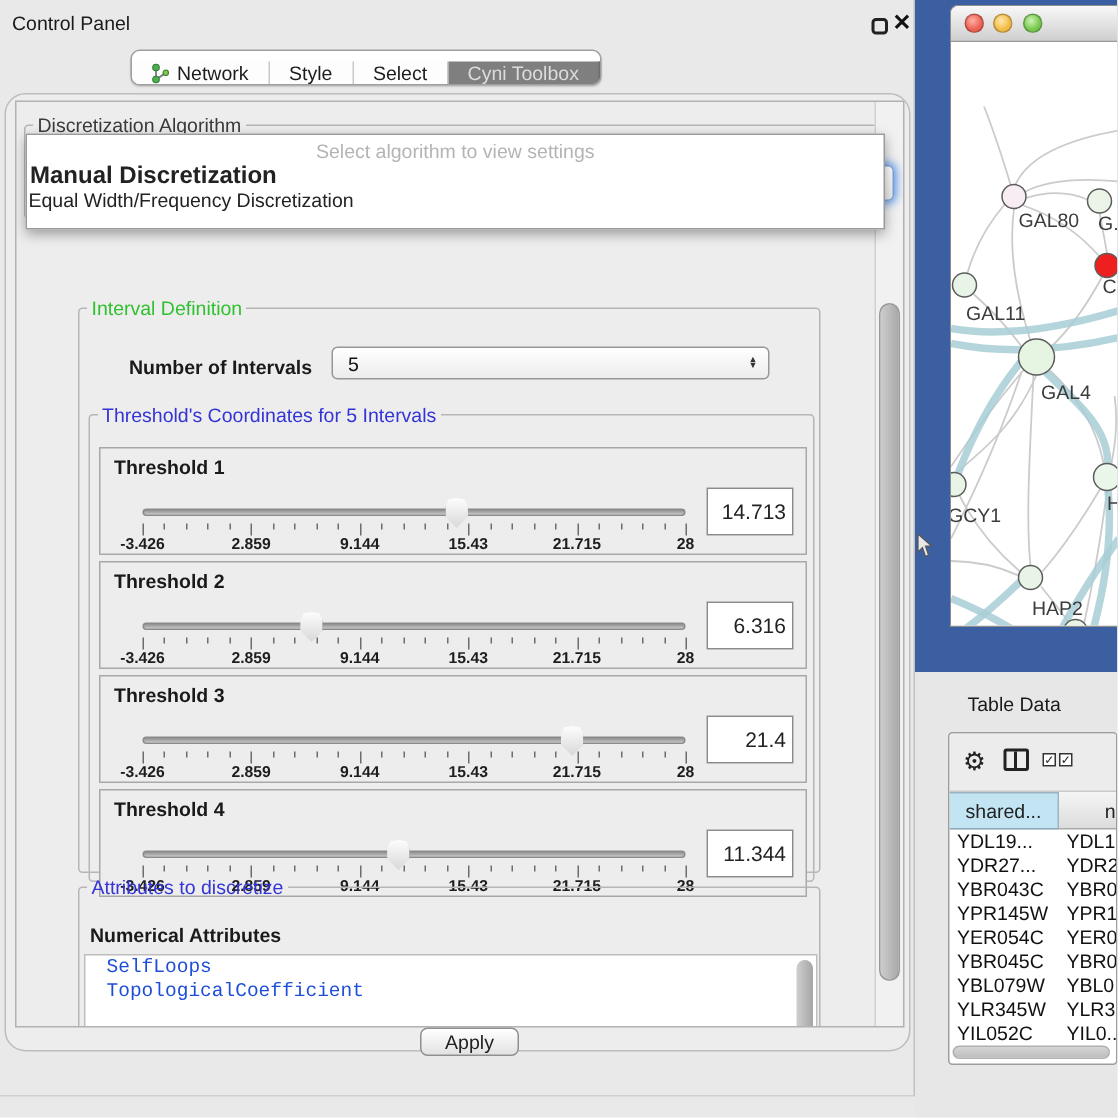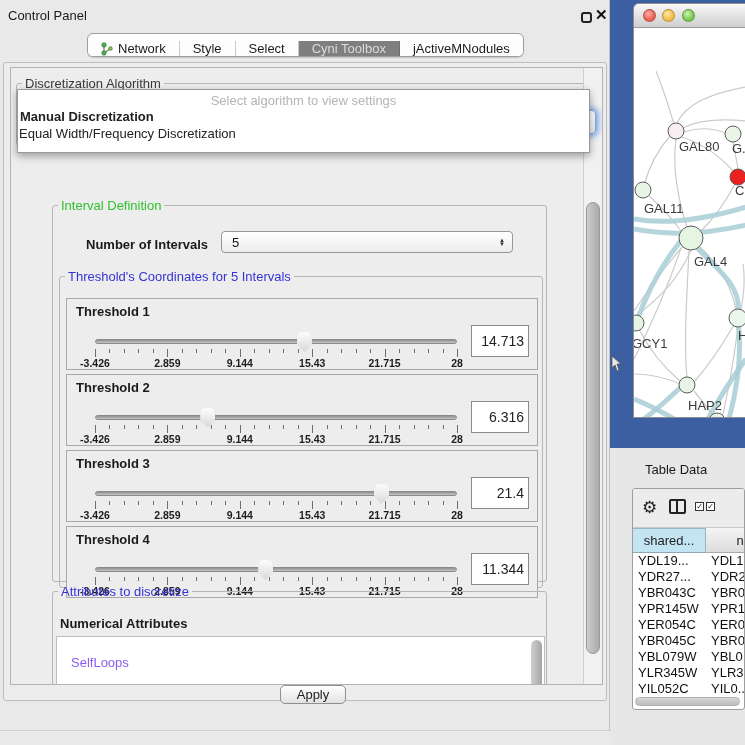--- a/index.html
+++ b/index.html
@@ -20,21 +20,21 @@
   .seg { display:flex; align-items:center; gap:5px; padding:0 13px; font-size:13px; color:#1c1c1c; background:#fdfdfd; border-right:1px solid #c9c9c9; cursor:default; white-space:nowrap; }
   .seg:last-child { border-right:none; }
   .seg.sel { background:#7f7f7f; color:#dcdcdc; border-right:1px solid #6e6e6e; }
   #top-tabs { left:87px; top:33px; height:24px; }
   #bottom-tabs { left:140px; top:705px; height:20px; }
   #bottom-tabs .seg { padding:0 14px; }
 
   .net-icon { width:12px; height:14px; display:inline-block; }
 
   
-  #cp-content { left:3px; top:62px; width:604px; height:639px; background:#ededed; border:1px solid #bdbdbd; border-radius:3px; }
+  #cp-content { left:3px; top:62px; width:604px; height:639px; background:#ededed; border:1px solid #bdbdbd; border-radius:14px; }
   #viewport { left:6px; top:4px; width:593px; height:618px; border:1px solid #b2b2b2; background:#ededed; overflow:hidden; }
   #vscroll { right:0; top:0; width:19px; height:100%; background:#f1f1f1; border-left:1px solid #d0d0d0; }
   #vscroll-thumb { left:2px; top:134px; width:14px; height:452px; border-radius:7px;
      background:linear-gradient(90deg,#cdcdcd,#a9a9a9); border:1px solid #9a9a9a; }
 
   fieldset { border:1px solid #b6b6b6; border-radius:3px; position:absolute; }
   legend { font-size:13px; padding:0 3px; margin-left:5px; color:#3a3a3a; }
   legend.green { color:#2fc12f; }
   legend.blue  { color:#3434d6; }
 
@@ -49,21 +49,21 @@
     border:1px solid #979797; border-radius:4px; font-size:13px; color:#111; padding-left:10px; }
   .combo .stepper { margin-left:auto; padding-right:7px; display:flex; flex-direction:column; line-height:4px; font-size:6px; color:#333; }
   #combo-hidden { left:19px; top:42px; width:566px; height:24px; box-shadow:0 0 6px 2px rgba(92,150,234,.9); border-color:#7aa4de; z-index:1; }
   #combo-tabledata { left:8px; top:22px; width:553px; height:23px; }
   #combo-intervals { left:168px; top:18px; width:292px; height:22px; }
 
   
   #algo-popup { left:6px; top:21px; width:573px; height:64px; background:#fff; border:1px solid #9a9a9a;
      box-shadow:0 3px 8px rgba(0,0,0,.35); z-index:10; }
   #algo-popup .ph  { text-align:center; color:#b4b4b4; font-size:13px; padding-top:3px; height:17px; }
-  #algo-popup .it1 { font-weight:bold; font-size:13px; padding:2px 0 0 2px; height:17px; }
+  #algo-popup .it1 { font-weight:bold; font-size:16px; padding:2px 0 0 2px; height:17px; }
   #algo-popup .it2 { font-size:13px; padding:2px 0 0 1px; }
 
   .bold-label { font-weight:bold; font-size:13px; color:#1a1a1a; }
 
   
   .th-panel { position:absolute; left:6px; width:472px; height:72px; border:1px solid #a8a8a8; background:#ededed; }
   .th-label { position:absolute; left:9px; top:5px; }
   .th-field { position:absolute; right:8px; top:26px; width:58px; height:32px; background:#fff; border:1px solid #8b8b8b;
      font-size:14px; display:flex; align-items:center; justify-content:flex-end; padding-right:4px; }
   .slider-zone { position:absolute; left:28px; top:24px; width:362px; height:46px; }
@@ -73,21 +73,21 @@
      background:linear-gradient(#fdfdfd,#d8d8d8);
      clip-path:polygon(0 28%, 14% 4%, 50% 0, 86% 4%, 100% 28%, 100% 62%, 50% 100%, 0 62%);
      filter:drop-shadow(0 0 1px #6f6f6f); }
   .tickrow { position:absolute; left:0; top:26px; width:100%; height:9px; }
   .tick { position:absolute; top:0; width:1px; background:#6d6d6d; }
   .lblrow { position:absolute; left:0; top:34px; width:100%; height:12px; }
   .tick-lbl { position:absolute; font-size:10.5px; font-weight:bold; color:#1d1d1d; transform:translateX(-50%); white-space:nowrap; }
 
   
   #attr-list { position:absolute; left:3px; top:37px; width:489px; height:124px; background:#fff; border:1px solid #bdbdbd; overflow:hidden; }
-  .attr-item { font-size:13px; color:#8b5cf6; padding:18px 0 1px 14px; }
+  .attr-item { font-size:13px; color:#1d4ed8; padding:0 0 1px 14px;font-family:Liberation Mono, monospace; }
   #attr-scroll { position:absolute; right:2px; top:3px; width:11px; height:50px; border-radius:6px;
      background:linear-gradient(90deg,#cfcfcf,#a5a5a5); }
 
   #apply-btn { left:276px; top:622px; width:66px; height:19px; background:linear-gradient(#ffffff,#e2e2e2);
      border:1px solid #8f8f8f; border-radius:5px; font-size:13px; display:flex; align-items:center; justify-content:center; }
 
   
   #desktop-blue { left:610px; top:0; width:135px; height:448px; }
   #cursor { left:611px; top:356px; }
 
@@ -139,23 +139,20 @@
           <span>Network</span>
         </div>
         <div class="seg">
           <span>Style</span>
         </div>
         <div class="seg">
           <span>Select</span>
         </div>
         <div class="seg sel">
           <span>Cyni Toolbox</span>
-        </div>
-        <div class="seg">
-          <span>jActiveMNodules</span>
         </div>
       </div>
 
     <div id="cp-content" class="abs">
       <div id="viewport" class="abs">
 
         <fieldset id="fs-algo">
           <legend>Discretization Algorithm</legend>
         </fieldset>
 

